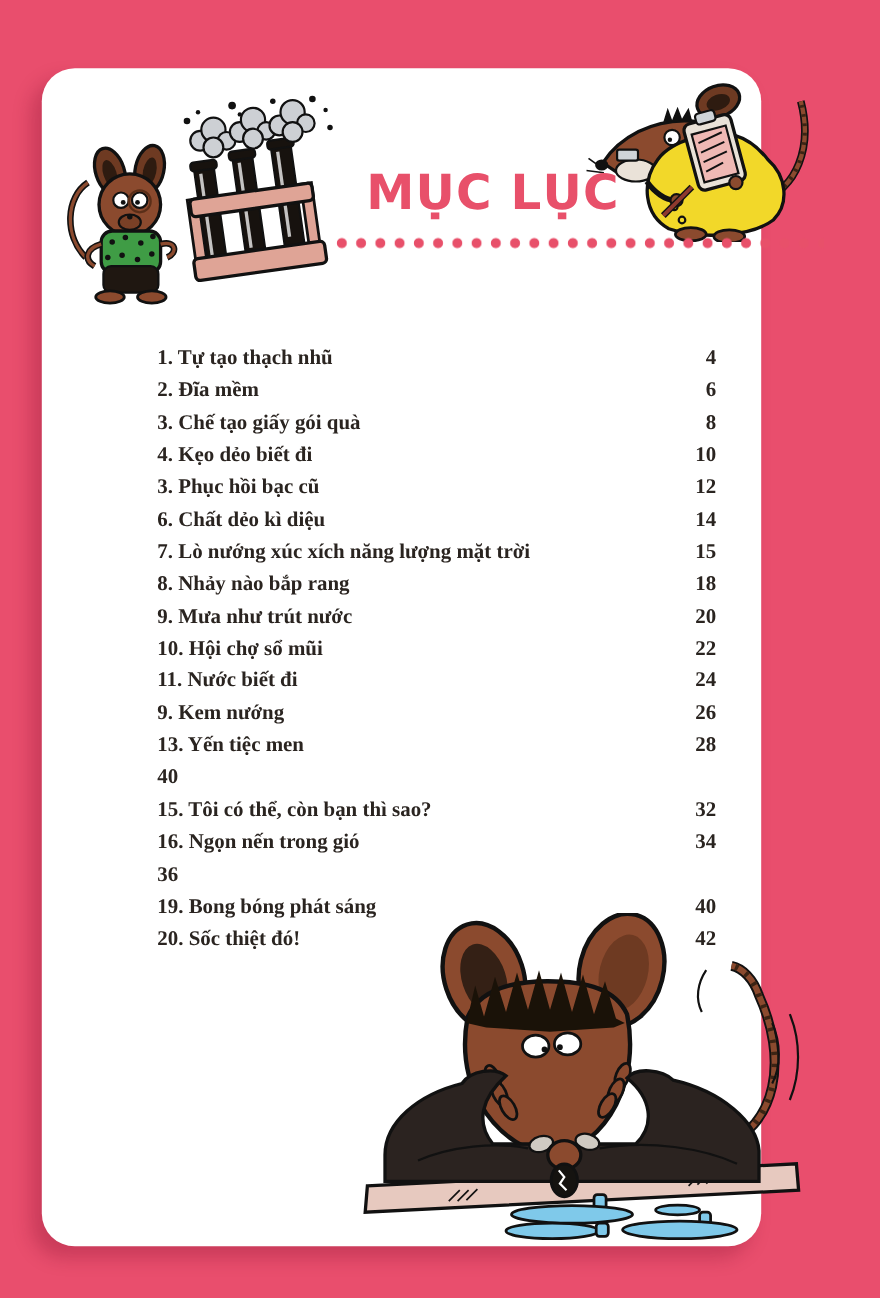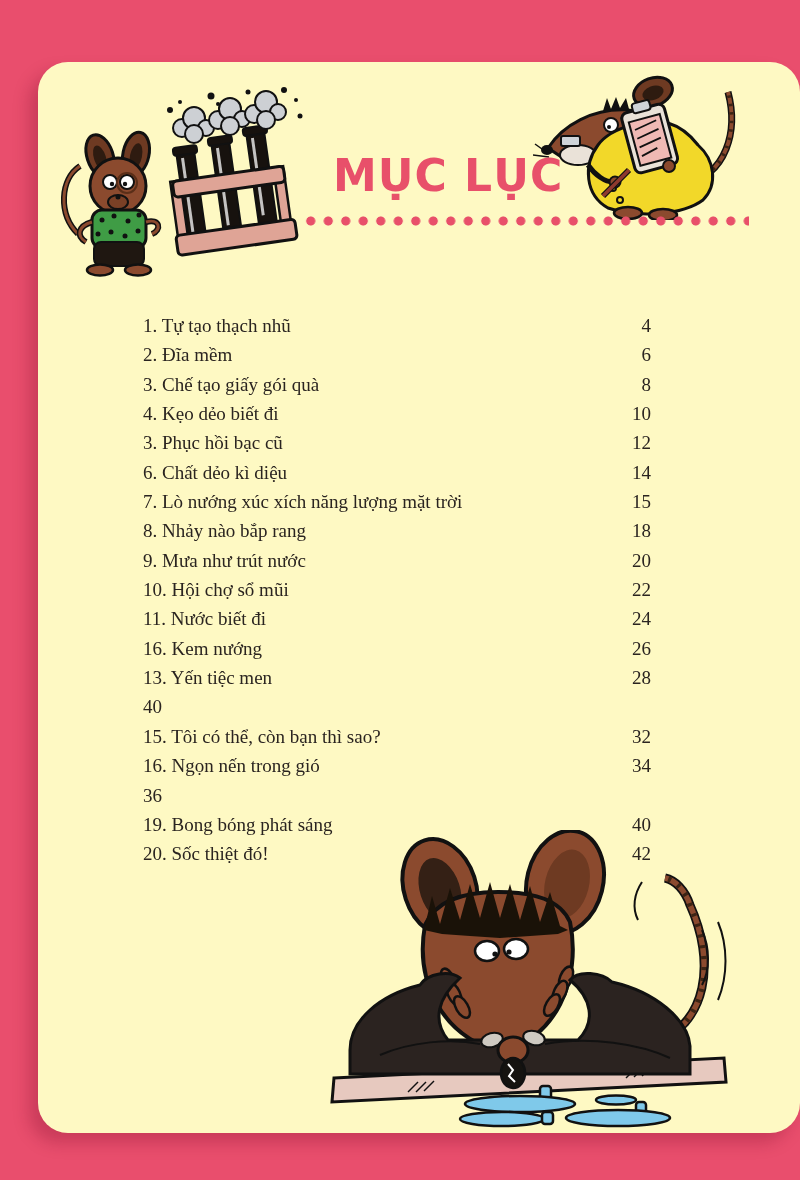--- a/index.html
+++ b/index.html
@@ -1,35 +1,35 @@
 <!DOCTYPE html>
 <html><head>
 <meta charset="utf-8">
 <style>
   html,body{margin:0;padding:0;width:800px;height:1180px;overflow:hidden;}
   body{background:#E94E6D;font-family:"Liberation Serif","DejaVu Serif",serif;}
   .paper{
-    position:absolute;left:38px;top:62px;width:762px;height:1071px;
-    background:#fef9c3;border-radius:30px;
+    position:absolute;left:38px;top:62px;width:654px;height:1071px;
+    background:#ffffff;border-radius:30px;
     box-shadow:-9px 10px 16px rgba(130,15,45,0.30);
   }
   .illu{position:absolute;}
   .toc-title{
     position:absolute;left:295px;top:88px;
     font-family:"DejaVu Sans",sans-serif;font-weight:bold;
     font-size:44px;letter-spacing:1px;color:#E8506A;
   }
   .dotted-divider{
     position:absolute;left:262px;top:154px;width:449px;height:10px;
     background-image:radial-gradient(circle,#E8506A 4.2px,rgba(0,0,0,0) 4.9px);
     background-size:17.5px 10px;background-repeat:repeat-x;background-position:2px 0;
   }
   .toc{
     position:absolute;left:105px;top:249px;width:508px;
-    font-size:19px;color:#2A2420;
+    font-size:19px;color:#2A2420;font-weight:bold;
   }
   .toc-row{
     display:flex;justify-content:space-between;align-items:baseline;
     height:29.35px;line-height:29.35px;white-space:nowrap;
   }
   .toc-row .pg{font-size:19px;}
 </style>
 </head>
 <body>
 
@@ -210,21 +210,21 @@
       <span>10. Hội chợ sổ mũi</span>
       <span class="pg">22</span>
     </div>
 
     <div class="toc-row">
       <span>11. Nước biết đi</span>
       <span class="pg">24</span>
     </div>
 
     <div class="toc-row">
-      <span>16. Kem nướng</span>
+      <span>9. Kem nướng</span>
       <span class="pg">26</span>
     </div>
 
     <div class="toc-row">
       <span>13. Yến tiệc men</span>
       <span class="pg">28</span>
     </div>
 
     <div class="toc-row">
       <span class="pg">40</span>

